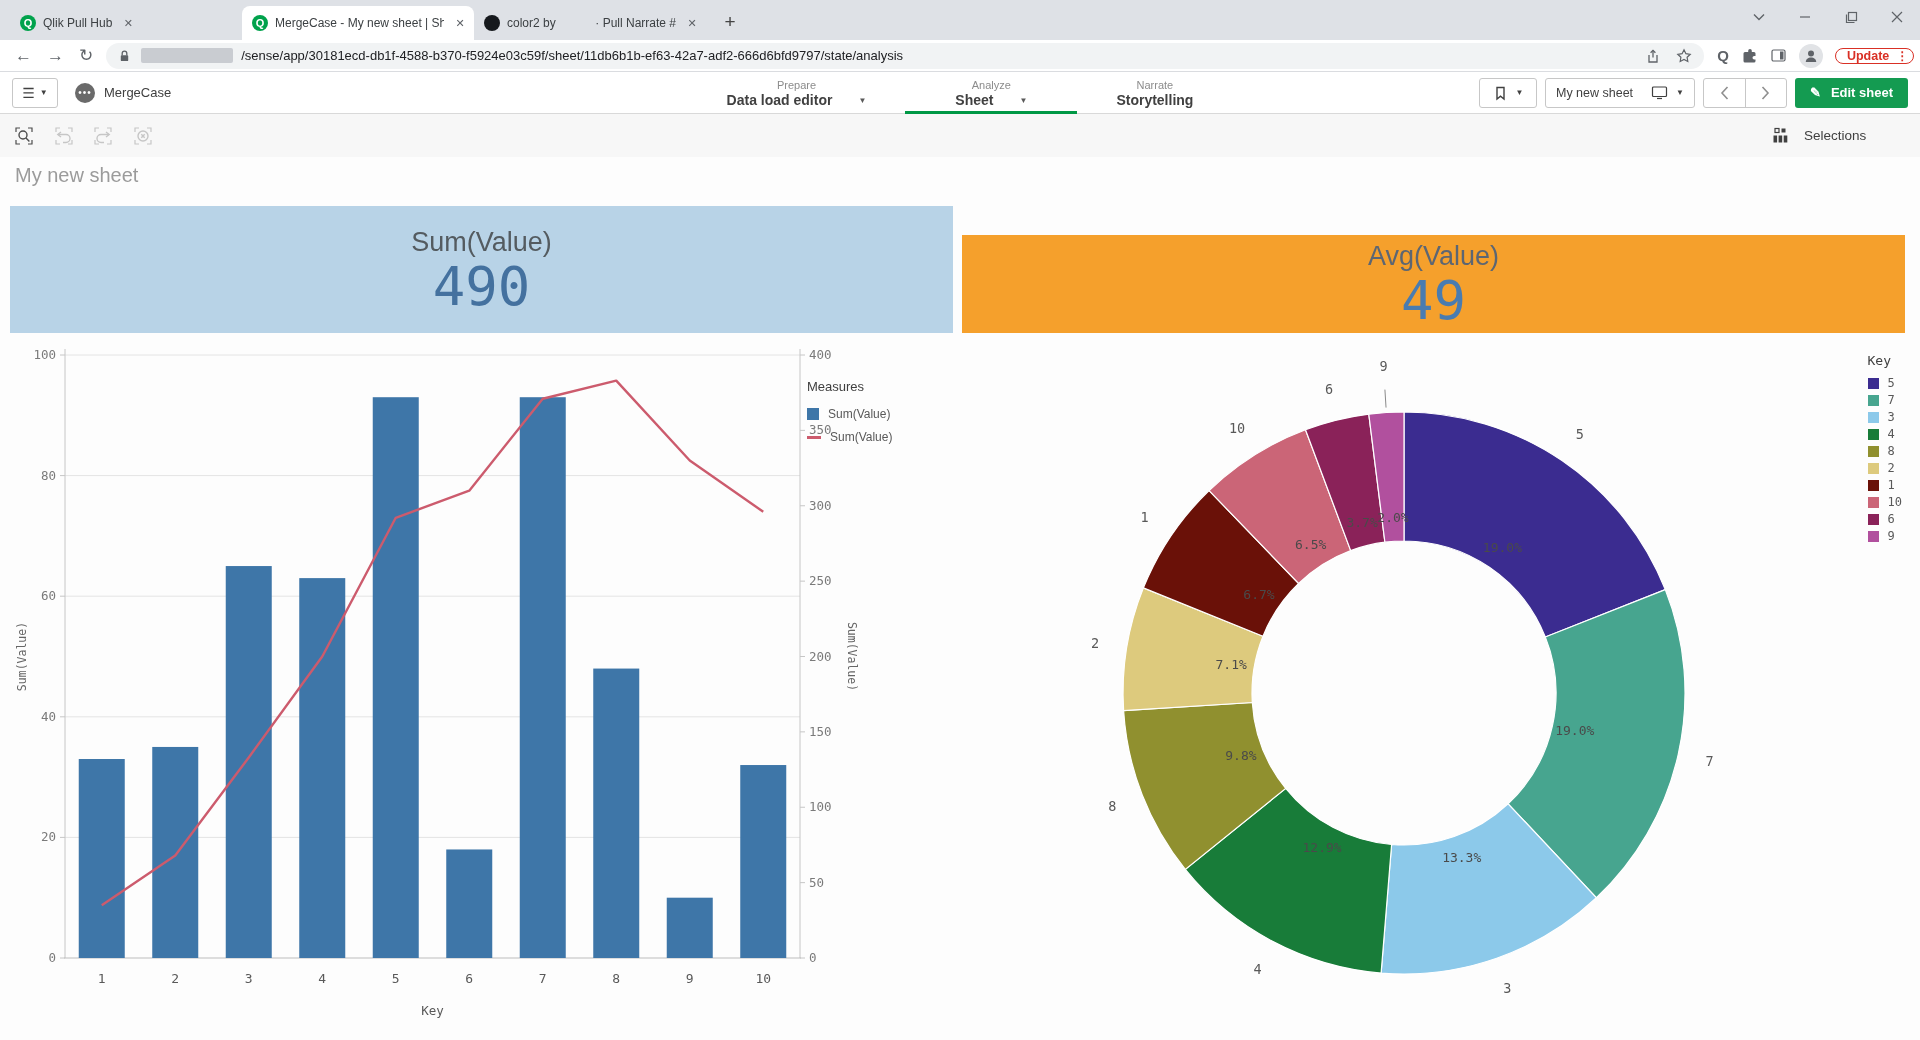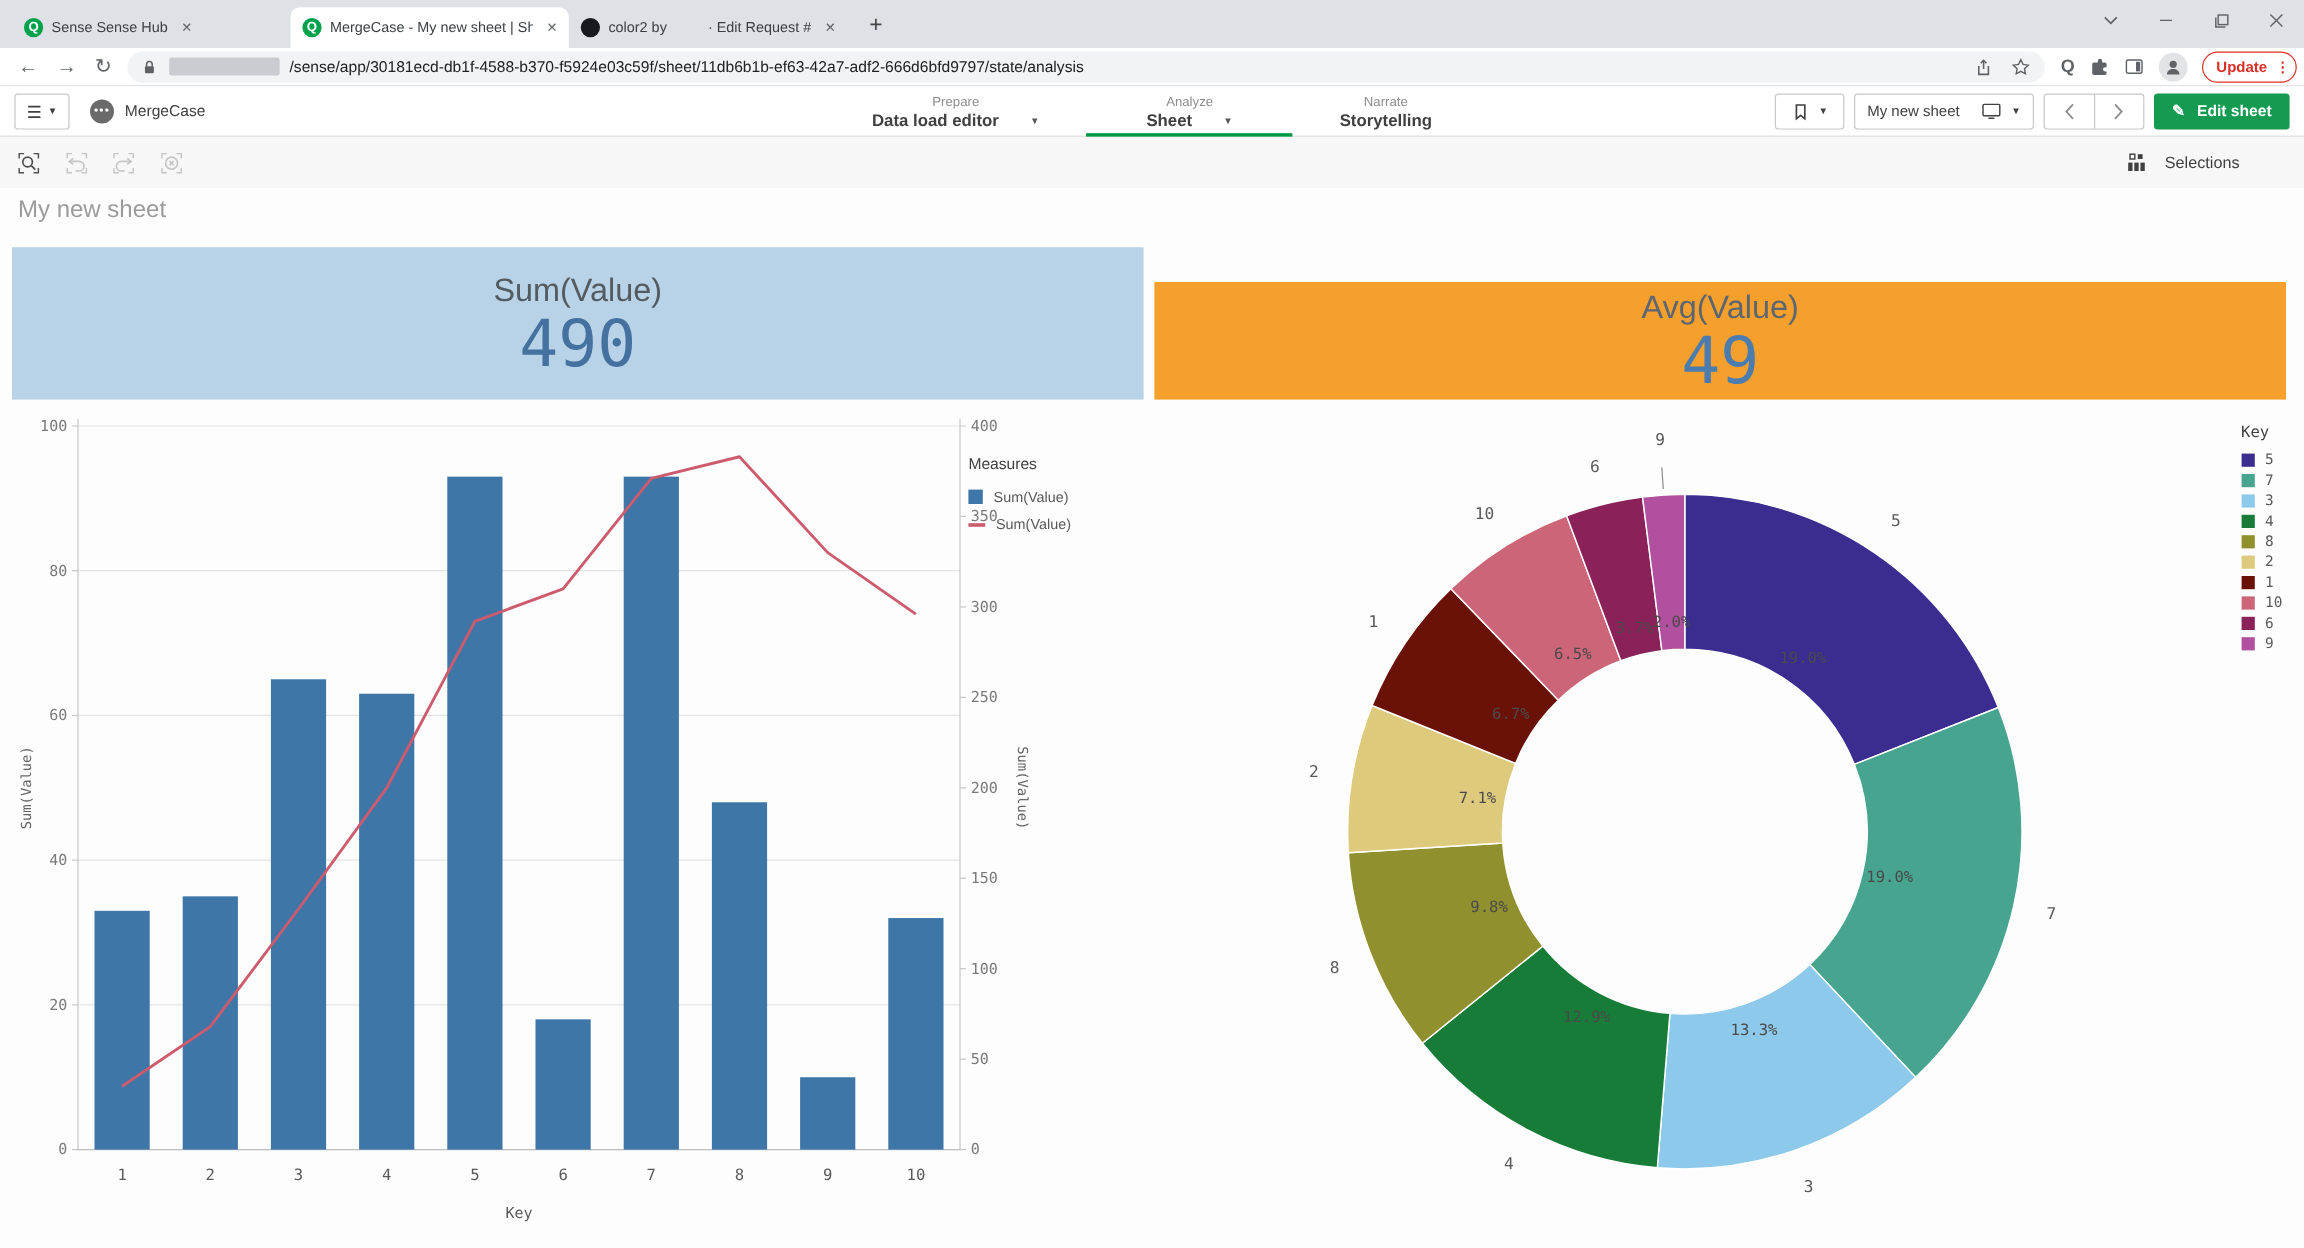--- a/index.html
+++ b/index.html
@@ -35,21 +35,21 @@
   .nav-ico { font-size:17px; color:#5f6368; margin-left:15px; line-height:1; }
   .omnibox { height:26px; background:#f1f3f4; border-radius:13px; margin-left:13px;
              width:1598px; display:flex; align-items:center; padding:0 12px; }
   .redact { width:92px; height:15px; background:#c9ccd1; border-radius:2px; margin:0 8px 0 10px; }
   .url-text { font-size:13px; color:#202124; white-space:nowrap; }
   .omni-right { margin-left:auto; display:flex; gap:15px; align-items:center; }
   .ext-icons { display:flex; align-items:center; gap:12px; margin-left:13px; }
   .q-ext { font-weight:800; font-size:15px; color:#5f6368; }
   .avatar { width:24px; height:24px; border-radius:50%; background:#e1e3e6;
             display:flex; align-items:center; justify-content:center; }
-  .update { height:26px; border:1.5px solid #d93025; border-radius:13px; color:#d93025;
+  .update { height:16px; border:1.5px solid #d93025; border-radius:13px; color:#d93025;
             font-size:12.5px; font-weight:600; display:flex; align-items:center;
             padding:0 5px 0 11px; gap:7px; background:#fff; }
   .update-dots { font-size:12px; letter-spacing:0; }
 
   
   .qbar { position:absolute; top:72px; left:0; width:100%; height:42px; background:#fff;
           border-bottom:1px solid #d9d9d9; display:flex; align-items:center; }
   .menu-btn { width:46px; height:30px; border:1px solid #c7c7c7; border-radius:3px; margin-left:12px;
               display:flex; align-items:center; justify-content:center; gap:5px; background:#fff; }
   .hamb { font-size:14px; color:#404040; line-height:1; }
@@ -116,32 +116,32 @@
 </style>
 </head>
 <body>
 
 <div class="window">
 
   <div class="tabstrip">
     <div class="tablist">
         <div class="tab">
           <span class="favicon qlik">Q</span>
-          <span class="tab-title">Sense Sense Hub</span>
+          <span class="tab-title">Qlik Pull Hub</span>
           <span class="tab-close">✕</span>
         </div>
         <div class="tab active">
           <span class="favicon qlik">Q</span>
           <span class="tab-title">MergeCase - My new sheet | She</span>
           <span class="tab-close">✕</span>
         </div>
         <div class="tab">
           <span class="favicon github"></span>
           <span class="tab-title">color2 by</span>
-          <span class="tab-title2">· Edit Request #</span>
+          <span class="tab-title2">· Pull Narrate #</span>
           <span class="tab-close">✕</span>
         </div>
       </div>
     <div class="newtab">+</div>
     <div class="win-controls">
       <div class="win-btn">
         <svg width="12" height="8" viewBox="0 0 12 8">
             <path d="M1 1.5 L6 6.5 L11 1.5" fill="none" stroke="#5f6368" stroke-width="1.4"></path>
           </svg>
       </div>

